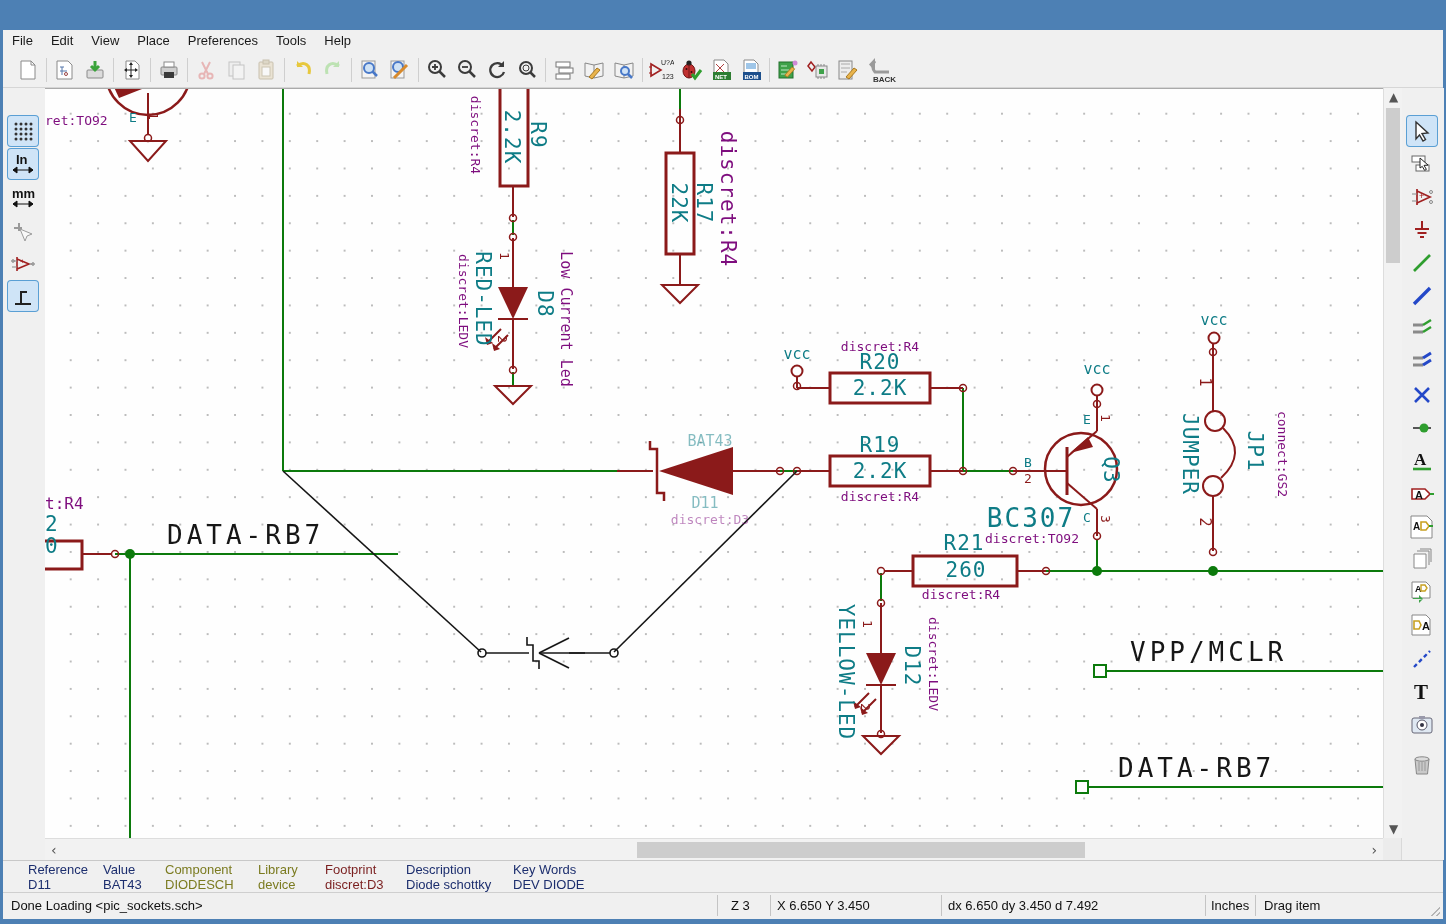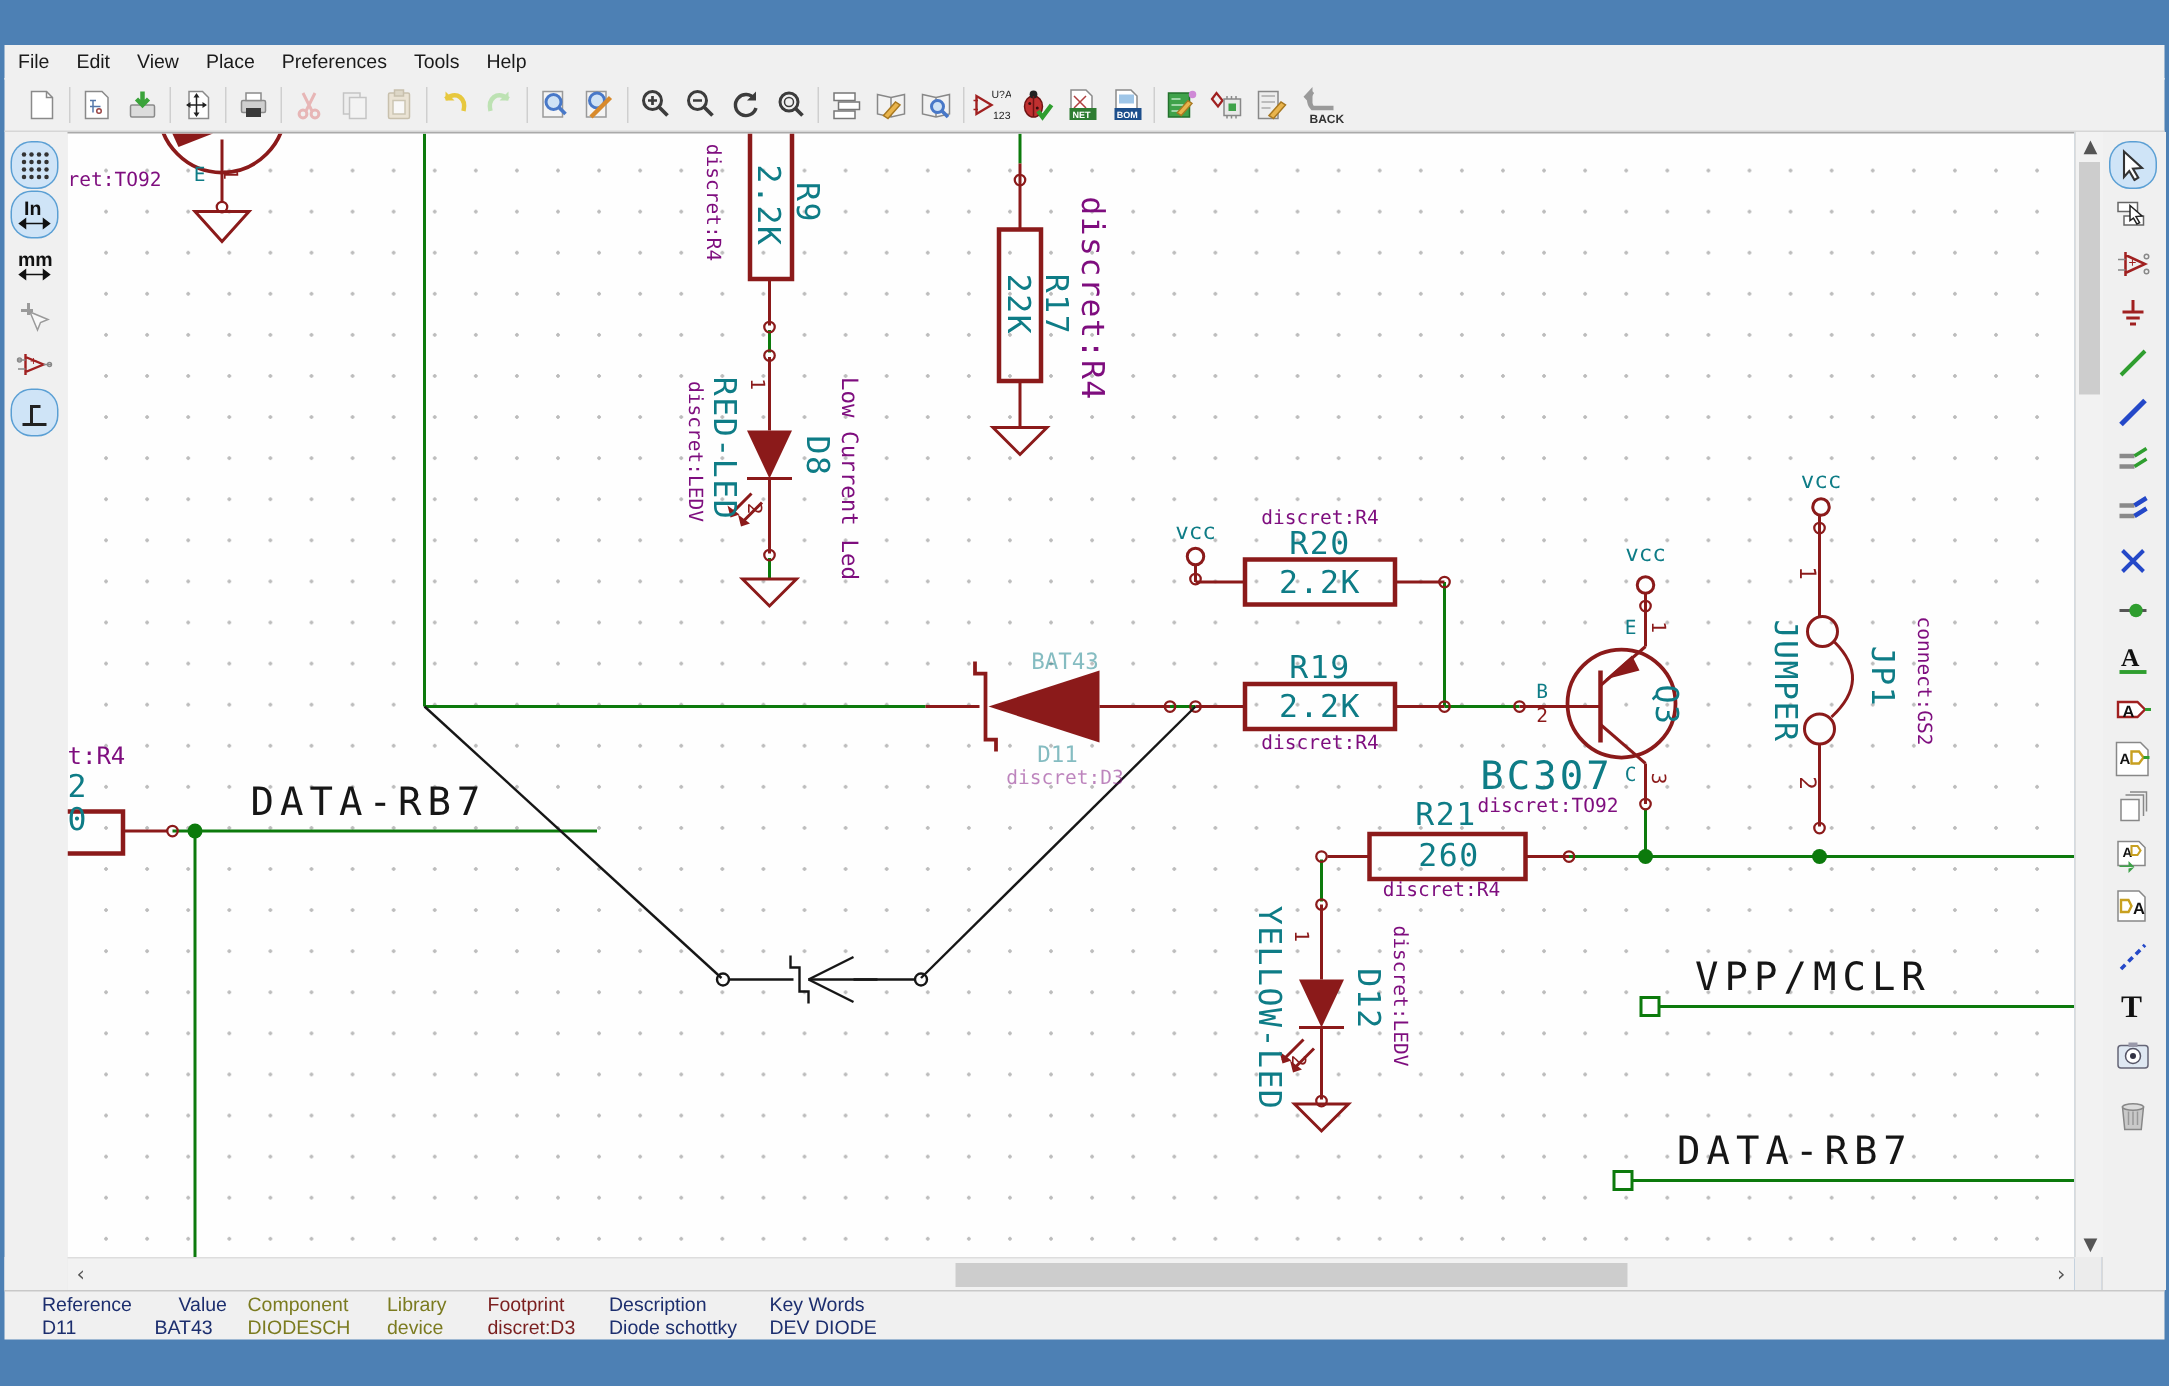--- a/index.html
+++ b/index.html
@@ -19,21 +19,21 @@
   #menubar{position:absolute;left:3px;top:30px;width:1440px;height:22px;background:#f0f0f0;border-bottom:1px solid #e2e2e2;display:flex;align-items:center;}
   .menu-item{padding:0 9px;font-size:13px;color:#1a1a1a;height:22px;line-height:22px;}
   
   #toolbar{position:absolute;left:3px;top:52px;width:1440px;height:36px;background:#f0f0f0;border-bottom:1px solid #d6d6d6;display:flex;align-items:center;padding-left:10px;box-sizing:border-box;}
   .tbtn{width:30px;height:30px;display:flex;align-items:center;justify-content:center;border-radius:3px;}
   .tsep{width:1px;height:24px;background:#cfcfcf;margin:0 3px;}
   .tbadge{font-size:6px;font-weight:bold;fill:#fff;font-family:"Liberation Sans",sans-serif;}
   
   #left-tools{position:absolute;left:3px;top:88px;width:42px;height:772px;background:#f0f0f0;border-right:1px solid #d9d9d9;}
   #right-tools{position:absolute;left:1401px;top:88px;width:42px;height:772px;background:#f0f0f0;border-left:1px solid #d9d9d9;}
-  .sbtn{position:absolute;left:5px;width:30px;height:30px;display:flex;align-items:center;justify-content:center;border-radius:13px;}
+  .sbtn{position:absolute;left:5px;width:30px;height:30px;display:flex;align-items:center;justify-content:center;border-radius:3px;margin-top:21px;}
   .sbtn.active{background:#cfe4f7;box-shadow:0 0 0 1px #5a9fd4;}
   
   #canvas{position:absolute;left:45px;top:88px;width:1338px;height:750px;background:#fefefe;overflow:hidden;border-top:1px solid #aaa;
     background-image:radial-gradient(#bcbcbc 1px,transparent 1.4px);background-size:27.4px 27.4px;background-position:12px 11px;}
   #schem{position:absolute;left:0;top:0;}
   .sf{font-family:"DejaVu Sans Mono",monospace;}
   .ct{position:absolute;white-space:nowrap;transform:translate(-50%,-50%);}
   .vt{position:absolute;white-space:nowrap;transform:translate(-50%,-50%) rotate(90deg);}
   .lt{position:absolute;white-space:nowrap;}
   .teal{color:#0e7c86}.purple{color:#7e0d7e}.dred{color:#8b1a1a}.blk{color:#161616}
@@ -689,28 +689,42 @@
   <div id="hscroll">
     <div class="sarrow" style="left:6px;top:3px;font-size:14px">‹</div>
     <div id="hthumb"></div>
     <div class="sarrow" style="right:6px;top:3px;font-size:14px">›</div>
   </div>
   <div id="scroll-corner"></div>
 
   <div id="infobar">
     <div class="ib-label navy" style="left:25px">Reference</div>
     <div class="ib-value navy" style="left:25px">D11</div>
-    <div class="ib-label navy" style="left:116px">Value</div>
+    <div class="ib-label navy" style="left:100px">Value</div>
     <div class="ib-value navy" style="left:100px">BAT43</div>
     <div class="ib-label olive" style="left:162px">Component</div>
     <div class="ib-value olive" style="left:162px">DIODESCH</div>
     <div class="ib-label olive" style="left:255px">Library</div>
     <div class="ib-value olive" style="left:255px">device</div>
     <div class="ib-label maroon" style="left:322px">Footprint</div>
     <div class="ib-value maroon" style="left:322px">discret:D3</div>
     <div class="ib-label navy" style="left:403px">Description</div>
     <div class="ib-value navy" style="left:403px">Diode schottky</div>
     <div class="ib-label navy" style="left:510px">Key Words</div>
     <div class="ib-value navy" style="left:510px">DEV DIODE</div>
   </div>
 
+  <div id="statusbar">
+    <div class="sb-item" style="left:8px">Done Loading &lt;pic_sockets.sch&gt;</div>
+    <div class="sb-sep" style="left:714px"></div>
+    <div class="sb-item" style="left:728px">Z 3</div>
+    <div class="sb-sep" style="left:767px"></div>
+    <div class="sb-item" style="left:774px">X 6.650  Y 3.450</div>
+    <div class="sb-sep" style="left:938px"></div>
+    <div class="sb-item" style="left:945px">dx 6.650  dy 3.450  d 7.492</div>
+    <div class="sb-sep" style="left:1202px"></div>
+    <div class="sb-item" style="left:1208px">Inches</div>
+    <div class="sb-sep" style="left:1252px"></div>
+    <div class="sb-item" style="left:1261px">Drag item</div>
+    <div id="resize-grip"></div>
+  </div>
 
 </div>
 
 </body></html>

